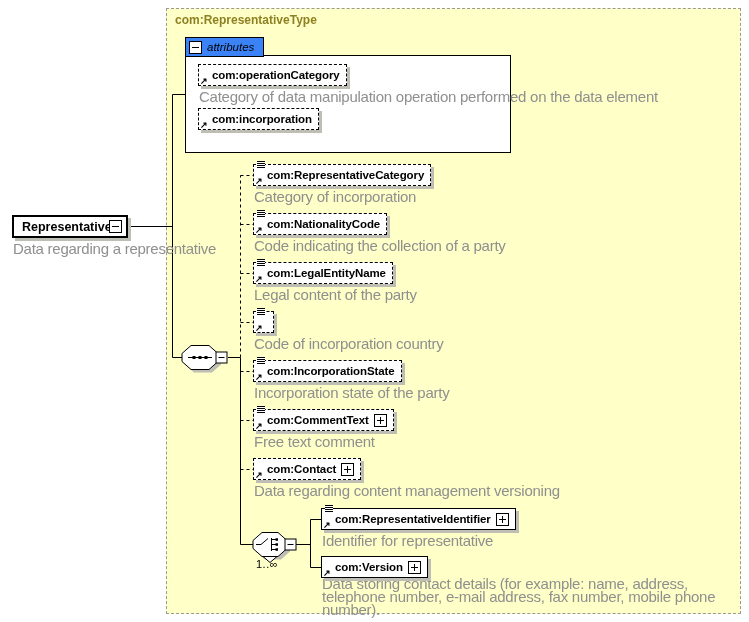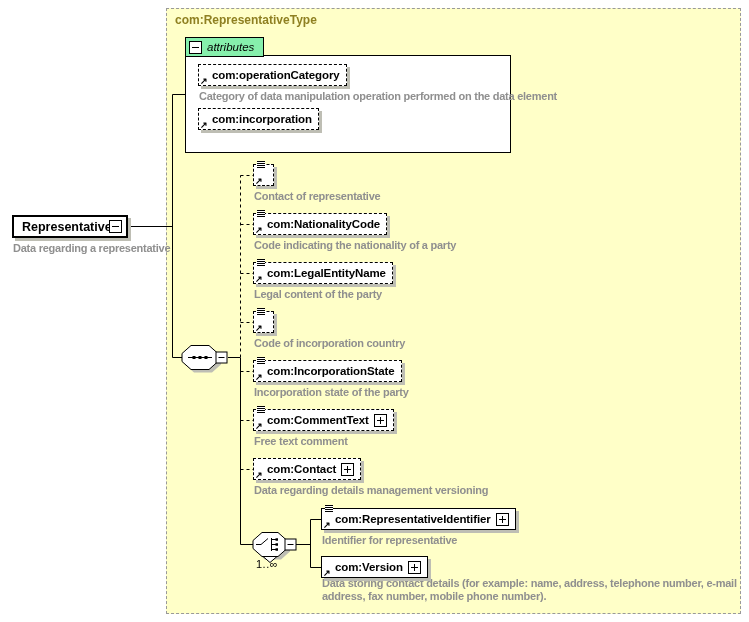--- a/index.html
+++ b/index.html
@@ -16,21 +16,21 @@
     position:absolute;left:175px;top:13px;
     font-size:12px;font-weight:bold;color:#8f8022;white-space:nowrap;
   }
   
   .attr-panel{
     position:absolute;left:185px;top:55px;width:324px;height:96px;
     background:#fff;border:1px solid #000;
   }
   .attr-tab{
     position:absolute;left:185px;top:37px;height:18px;
-    background:#86efac;border:1px solid #000;
+    background:#3b82f6;border:1px solid #000;
     display:flex;align-items:center;gap:5px;padding:0 9px 0 3px;z-index:3;
   }
   .attr-tab-label{font-size:11.5px;font-style:italic;color:#000;}
   
   .toggle{
     position:relative;display:inline-block;width:11px;height:11px;
     background:#fff;border:1px solid #000;box-sizing:content-box;flex:0 0 auto;
   }
   .toggle::before{
     content:"";position:absolute;left:2px;top:5px;width:7px;height:1px;background:#000;
@@ -61,22 +61,22 @@
     position:absolute;left:3px;top:-4px;width:8px;height:7px;
     background:repeating-linear-gradient(to bottom,#000 0 1px,#fff 1px 2px);
   }
   
   .ref-icon{
     position:absolute;left:1px;bottom:-1px;
     font-size:9px;font-weight:bold;color:#000;line-height:9px;
   }
   
   .caption{
-    position:absolute;z-index:2;font-size:11px;letter-spacing:-0.25px;
-    color:#8f8f8f;white-space:nowrap;line-height:13px;font-weight:bold;
+    position:absolute;z-index:2;font-size:15px;letter-spacing:-0.25px;
+    color:#8f8f8f;white-space:nowrap;line-height:13px;
   }
   .caption.wrap{white-space:normal;width:416px;}
   
   .occurrence{
     position:absolute;left:256px;top:558px;z-index:3;
     font-size:11px;color:#000;letter-spacing:0.5px;
   }
   svg.wires{position:absolute;left:0;top:0;z-index:2;}
 </style>
 </head>
@@ -141,29 +141,30 @@
 
   <div class="root-box">
     <span>Representative</span>
   </div>
   <span class="toggle abs" style="left:109px;top:220px;"></span>
   <div class="caption" style="left:13px;top:242px;">Data regarding a representative</div>
 
   <div class="ebox" style="left:253px;top:164px;">
     <span class="lines-icon"></span>
     <span class="ref-icon">↗</span>
-  </div>
-  <div class="caption" style="left:254px;top:190px;">Contact of representative</div>
+    <span>com:RepresentativeCategory</span>
+  </div>
+  <div class="caption" style="left:254px;top:190px;">Category of incorporation</div>
 
   <div class="ebox" style="left:253px;top:213px;">
     <span class="lines-icon"></span>
     <span class="ref-icon">↗</span>
     <span>com:NationalityCode</span>
   </div>
-  <div class="caption" style="left:254px;top:239px;">Code indicating the nationality of a party</div>
+  <div class="caption" style="left:254px;top:239px;">Code indicating the collection of a party</div>
 
   <div class="ebox" style="left:253px;top:262px;">
     <span class="lines-icon"></span>
     <span class="ref-icon">↗</span>
     <span>com:LegalEntityName</span>
   </div>
   <div class="caption" style="left:254px;top:288px;">Legal content of the party</div>
 
   <div class="ebox" style="left:253px;top:311px;">
     <span class="lines-icon"></span>
@@ -184,21 +185,21 @@
     <span>com:CommentText</span>
     <span class="toggle plus expand"></span>
   </div>
   <div class="caption" style="left:254px;top:435px;">Free text comment</div>
 
   <div class="ebox" style="left:253px;top:458px;">
     <span class="ref-icon">↗</span>
     <span>com:Contact</span>
     <span class="toggle plus expand"></span>
   </div>
-  <div class="caption" style="left:254px;top:484px;">Data regarding details management versioning</div>
+  <div class="caption" style="left:254px;top:484px;">Data regarding content management versioning</div>
 
   <div class="occurrence">1..∞</div>
 
   <div class="ebox solid" style="left:321px;top:508px;">
     <span class="lines-icon"></span>
     <span class="ref-icon">↗</span>
     <span>com:RepresentativeIdentifier</span>
     <span class="toggle plus expand"></span>
   </div>
   <div class="caption" style="left:322px;top:534px;">Identifier for representative</div>

